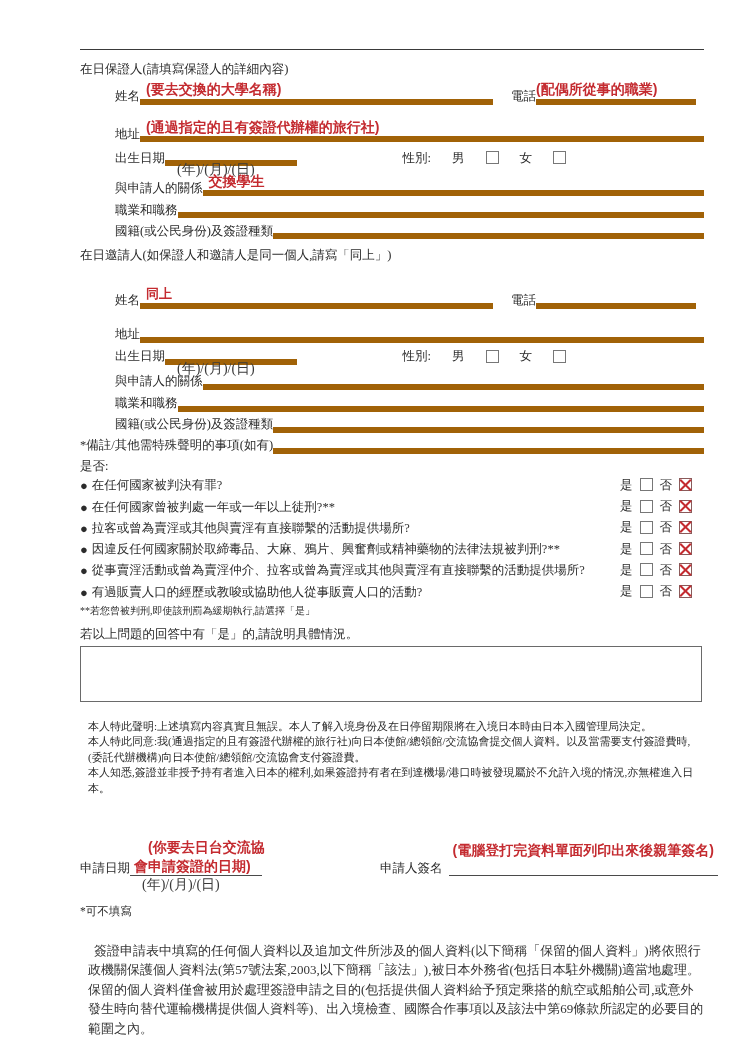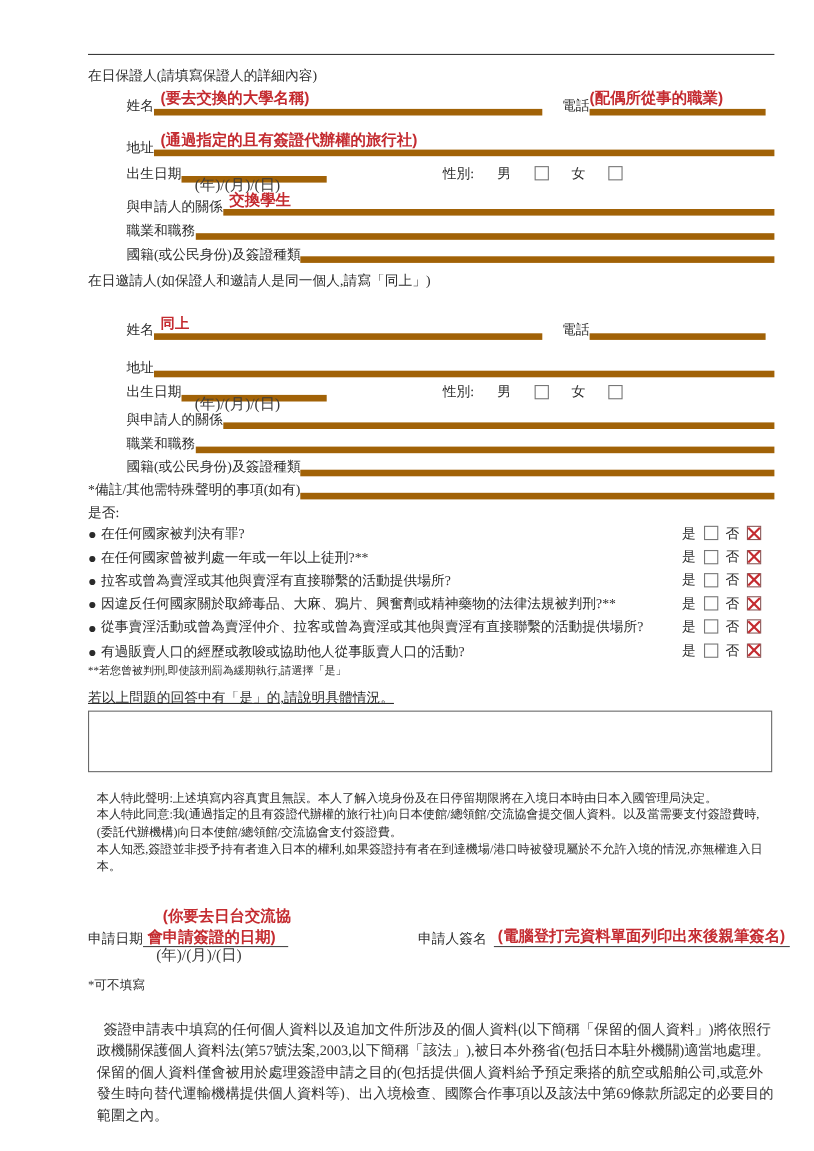--- a/index.html
+++ b/index.html
@@ -51,36 +51,36 @@
   }
   .cb.checked::before { transform:rotate(45deg); }
   .cb.checked::after  { transform:rotate(-45deg); }
 
   .q-row { display:flex; align-items:flex-end; margin-top:3px; }
   .q-text { flex:1 1 auto; max-width:515px; display:flex; gap:4px; }
   .q-bullet { font-size:13px; line-height:1.35; }
   .answers { display:flex; align-items:center; gap:7px; margin-left:auto; margin-right:12px; padding-bottom:2px; }
 
   .footnote { font-size:10px; margin-top:3px; }
-  .explain-label { margin-top:9px;text-decoration:underline; }
+  .explain-label { margin-top:9px; }
   .explain-box {
     margin-top:3px; width:622px; height:56px;
     border:1.5px solid #6a6a6a; background:#fff;
   }
 
   .declaration { margin-top:17px; margin-left:8px; font-size:11px; line-height:1.42; }
   .declaration div { margin:0; }
 
   .sig-area { margin-top:46px; display:flex; align-items:flex-end; }
   .apply-date { display:flex; align-items:flex-end; }
   .date-field { width:132px; position:relative; border-bottom:1.5px solid #4a4a4a; }
   .red-l1 { position:absolute; left:18px; bottom:19px; }
   .red-l2 { display:inline-block; padding-left:4px; }
   .sign-group { display:flex; align-items:flex-end; margin-left:118px; }
-  .sign-ul { border-bottom:1.5px solid #4a4a4a; padding:0 4px 1px 4px; }
+  .sign-ul { border-bottom:1.5px solid #4a4a4a; padding:0 4px 16px 4px; }
 
   .optional-note { margin-top:28px; font-size:11.5px; }
   .privacy { margin-top:22px; margin-left:8px; font-size:13px; line-height:1.5; text-indent:6px; color:#333; }
 </style>
 </head>
 <body>
 
 <div class="page">
 
   <hr class="hr">

